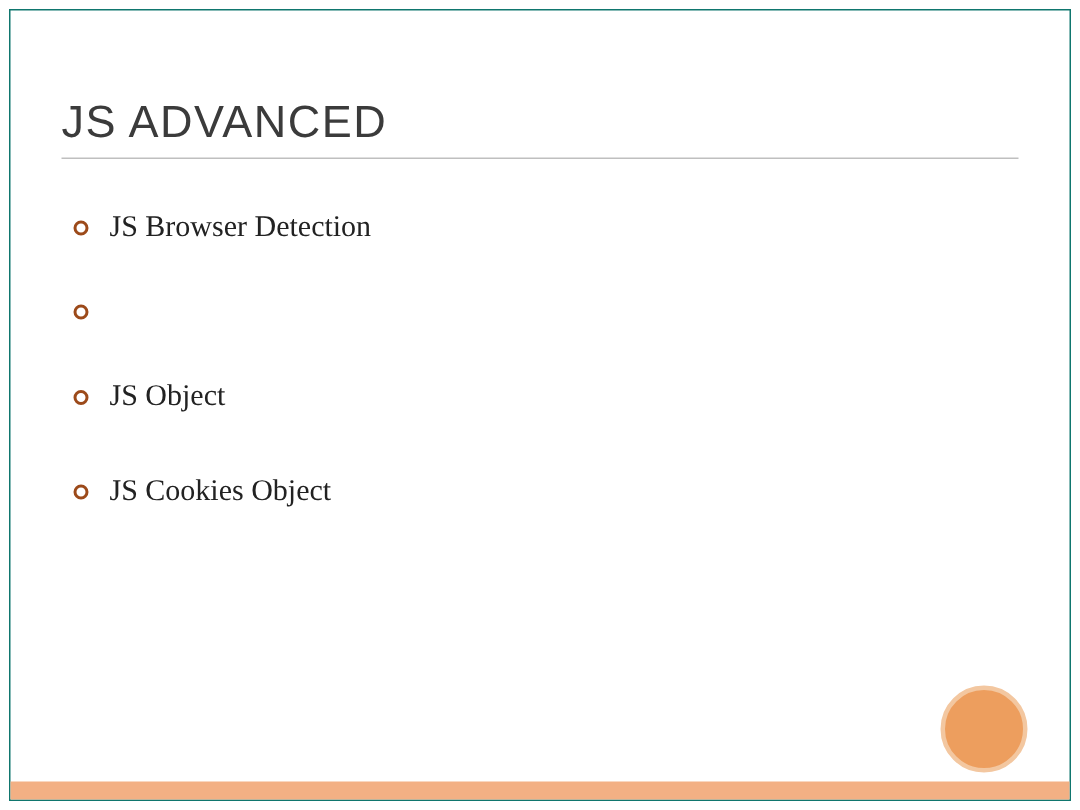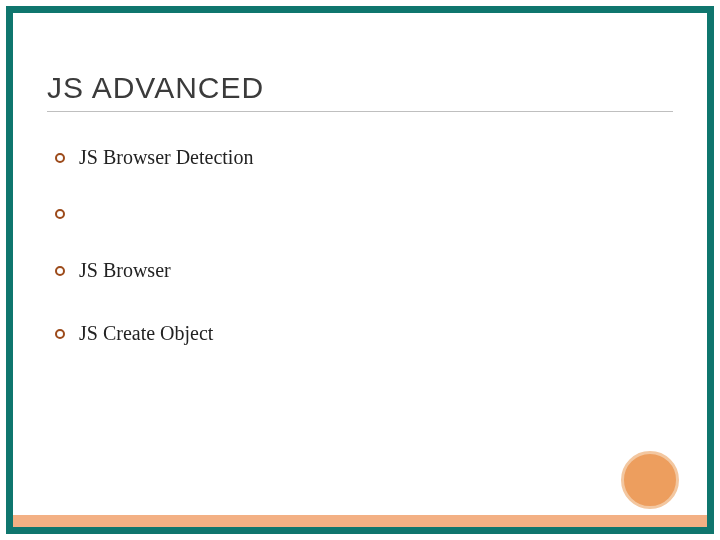--- a/index.html
+++ b/index.html
@@ -8,21 +8,21 @@
     background: #ffffff;
     position: relative;
     font-family: "Times New Roman", Times, serif;
   }
   .frame {
     position: absolute;
     top: 6px;
     left: 6px;
     right: 6px;
     bottom: 6px;
-    border: 7px solid #0f766e;
+    border: 1px solid #0f766e;
   }
   .accent-bar {
     position: absolute;
     left: 0;
     right: 0;
     bottom: 0;
     height: 12px;
     background: #f3b084;
   }
   .circle {
@@ -81,23 +81,23 @@
     <ul class="list">
       <li>
         <span class="bullet"></span>
         <span>JS Browser Detection</span>
       </li>
       <li>
         <span class="bullet"></span>
       </li>
       <li>
         <span class="bullet"></span>
-        <span>JS Browser</span>
+        <span>JS Object</span>
       </li>
       <li>
         <span class="bullet"></span>
-        <span>JS Create Object</span>
+        <span>JS Cookies Object</span>
       </li>
     </ul>
   </div>
   <div class="accent-bar"></div>
   <div class="circle"></div>
 </div>
 
 </body></html>

